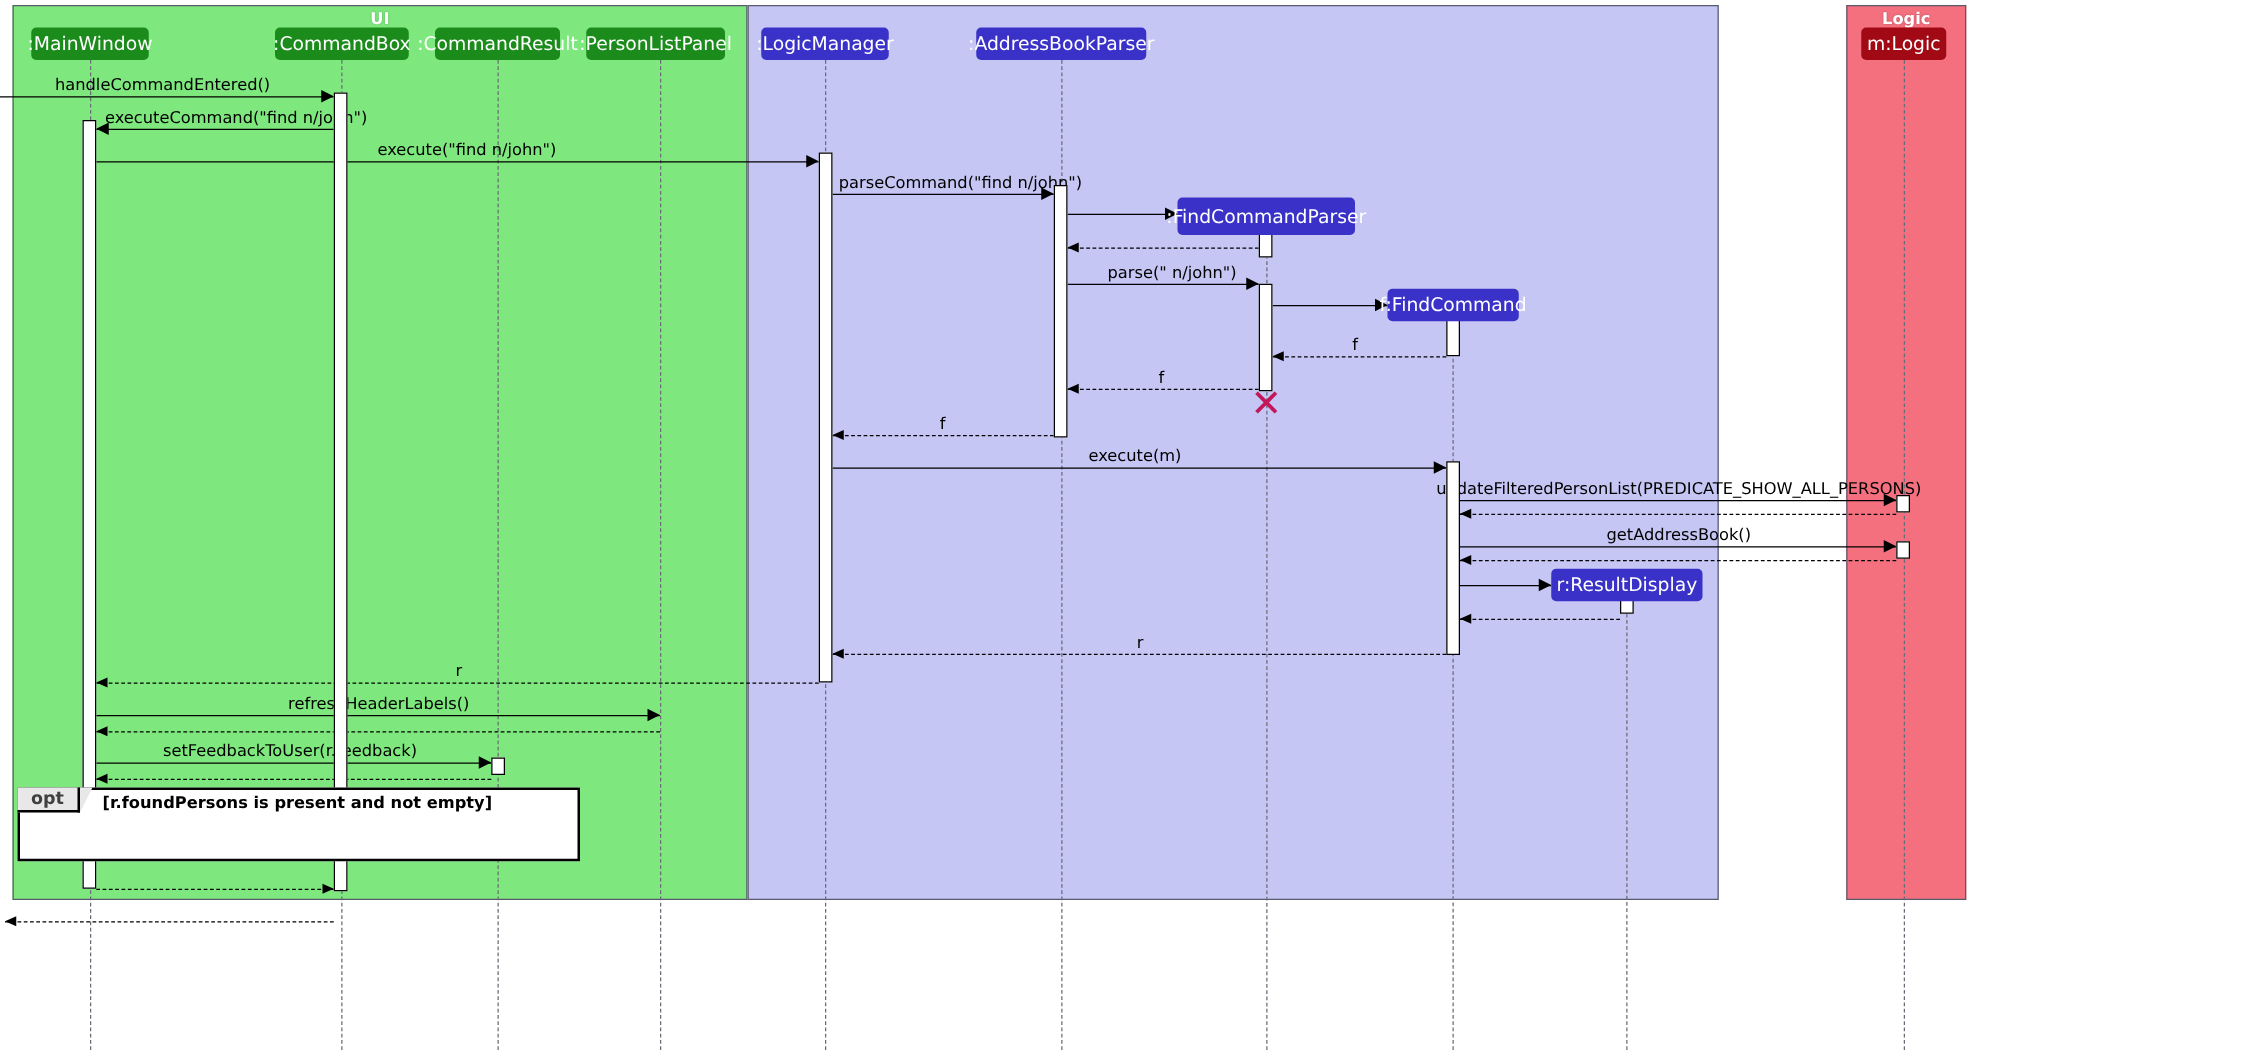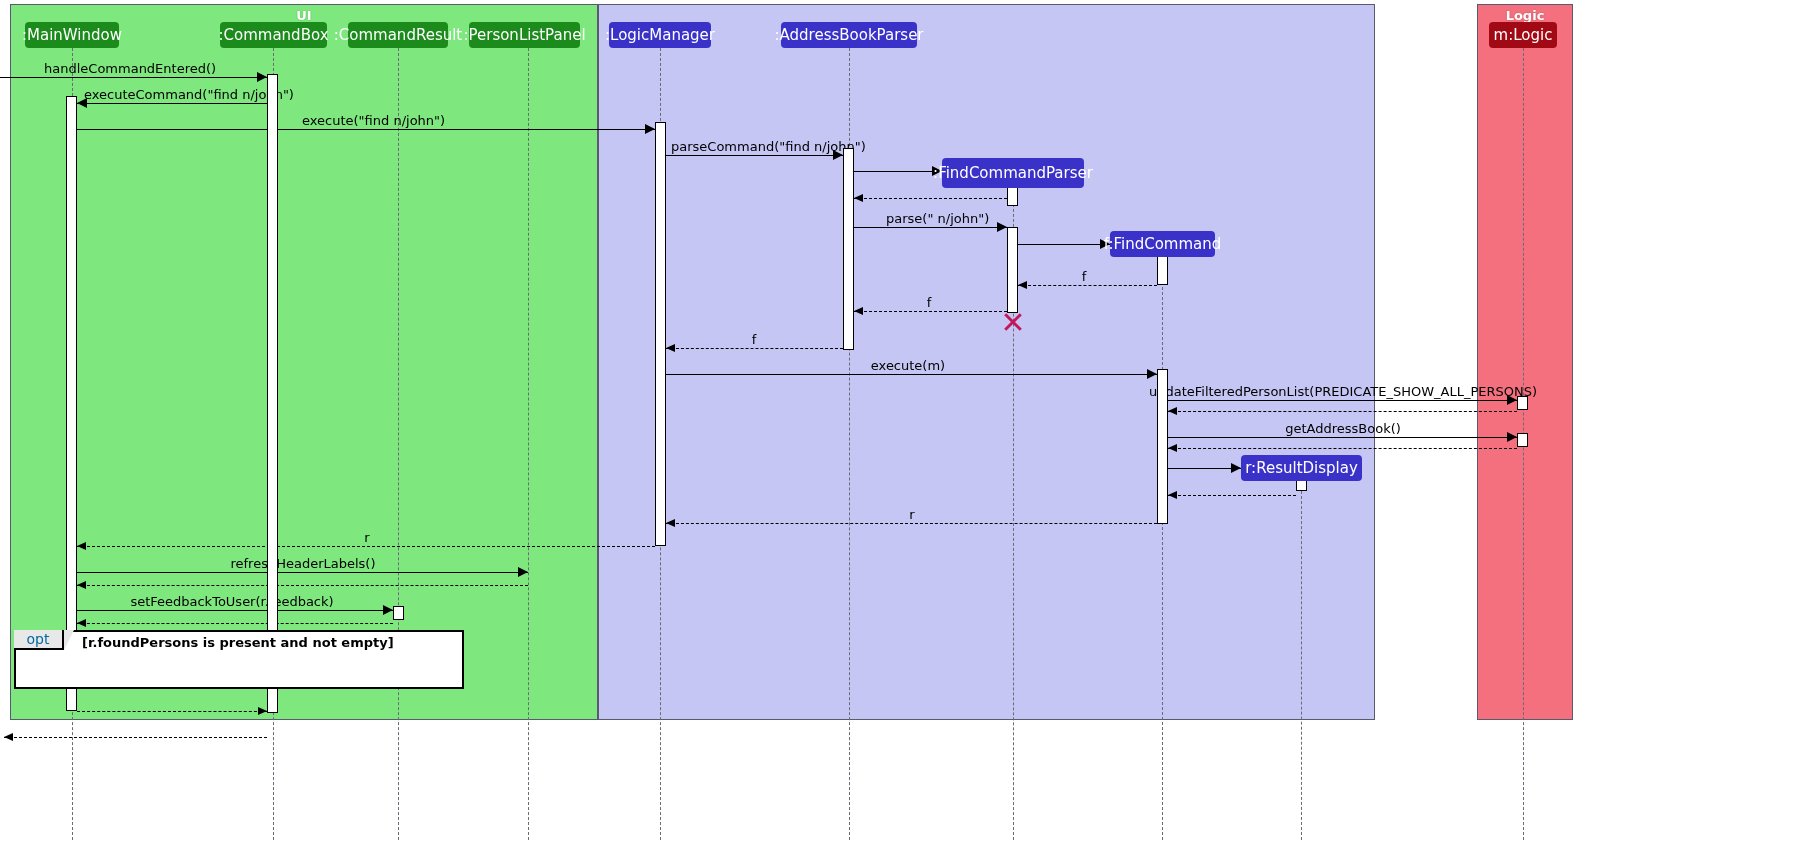--- a/index.html
+++ b/index.html
@@ -29,21 +29,21 @@
   .msg-label{position:absolute;font-size:13px;color:#000;white-space:nowrap;line-height:1;}
 
   .destroy{position:absolute;width:22px;height:22px;}
   .destroy:before,.destroy:after{content:"";position:absolute;left:50%;top:0;
       width:3px;height:22px;background:#c2185b;}
   .destroy:before{transform:translateX(-50%) rotate(45deg);}
   .destroy:after{transform:translateX(-50%) rotate(-45deg);}
 
   .frag{position:absolute;box-sizing:border-box;border:2px solid #000;background:#ffffff;}
   .frag-tab{position:absolute;box-sizing:border-box;background:#e8e8e8;border-right:2px solid #000;
-      border-bottom:2px solid #000;font-size:14px;font-weight:normal;color:#0369a1;
+      border-bottom:2px solid #000;font-size:14px;font-weight:bold;color:#404040;
       display:flex;align-items:center;justify-content:center;}
   .frag-tab-corner{position:absolute;width:0;height:0;}
   .frag-guard{position:absolute;font-size:13px;font-weight:bold;color:#000;white-space:nowrap;line-height:1;}
 </style>
 </head>
 <body>
 
 <div id="canvas">
     <div class="group-box" style="left: 10px; top: 4px; width: 588px; height: 716px; background: rgb(126, 232, 126); border-color: rgb(90, 90, 110);"></div>
     <div class="group-title" style="left: 10px; top: 8px; width: 588px; text-align: center;">UI</div>

